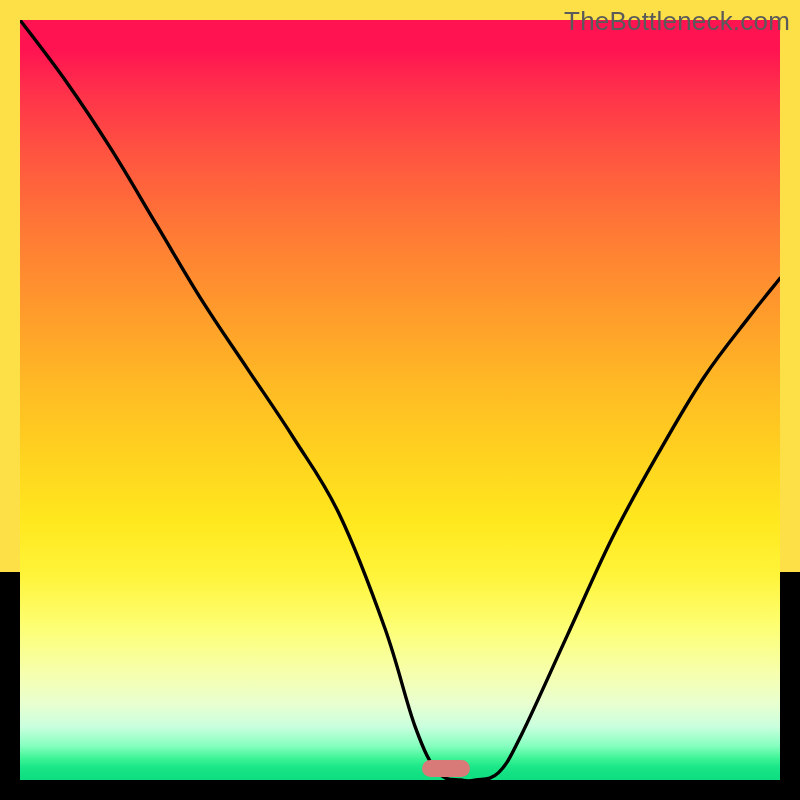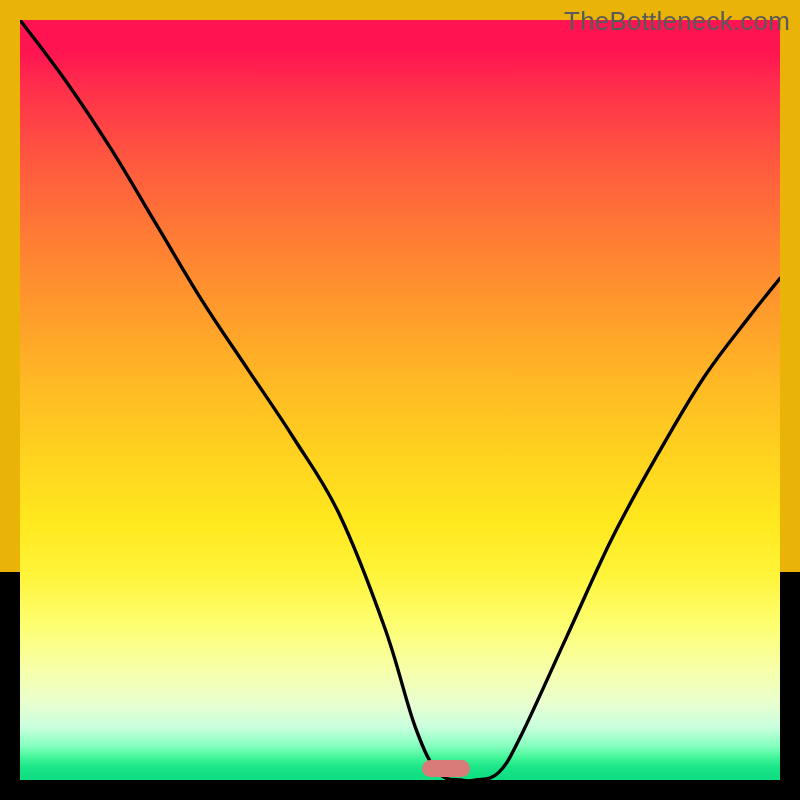--- a/index.html
+++ b/index.html
@@ -10,21 +10,21 @@
     background: #000;
     overflow: hidden;
     font-family: Arial, Helvetica, sans-serif;
   }
   .frame {
     position: absolute;
     left: 0;
     top: 0;
     width: 800px;
     height: 572px;
-    background: #eab308;
+    background: #fde047;
   }
   .watermark {
     position: absolute;
     top: 6px;
     right: 10px;
     color: #5a5a5a;
     font-size: 26px;
     letter-spacing: 0.2px;
     z-index: 20;
   }

